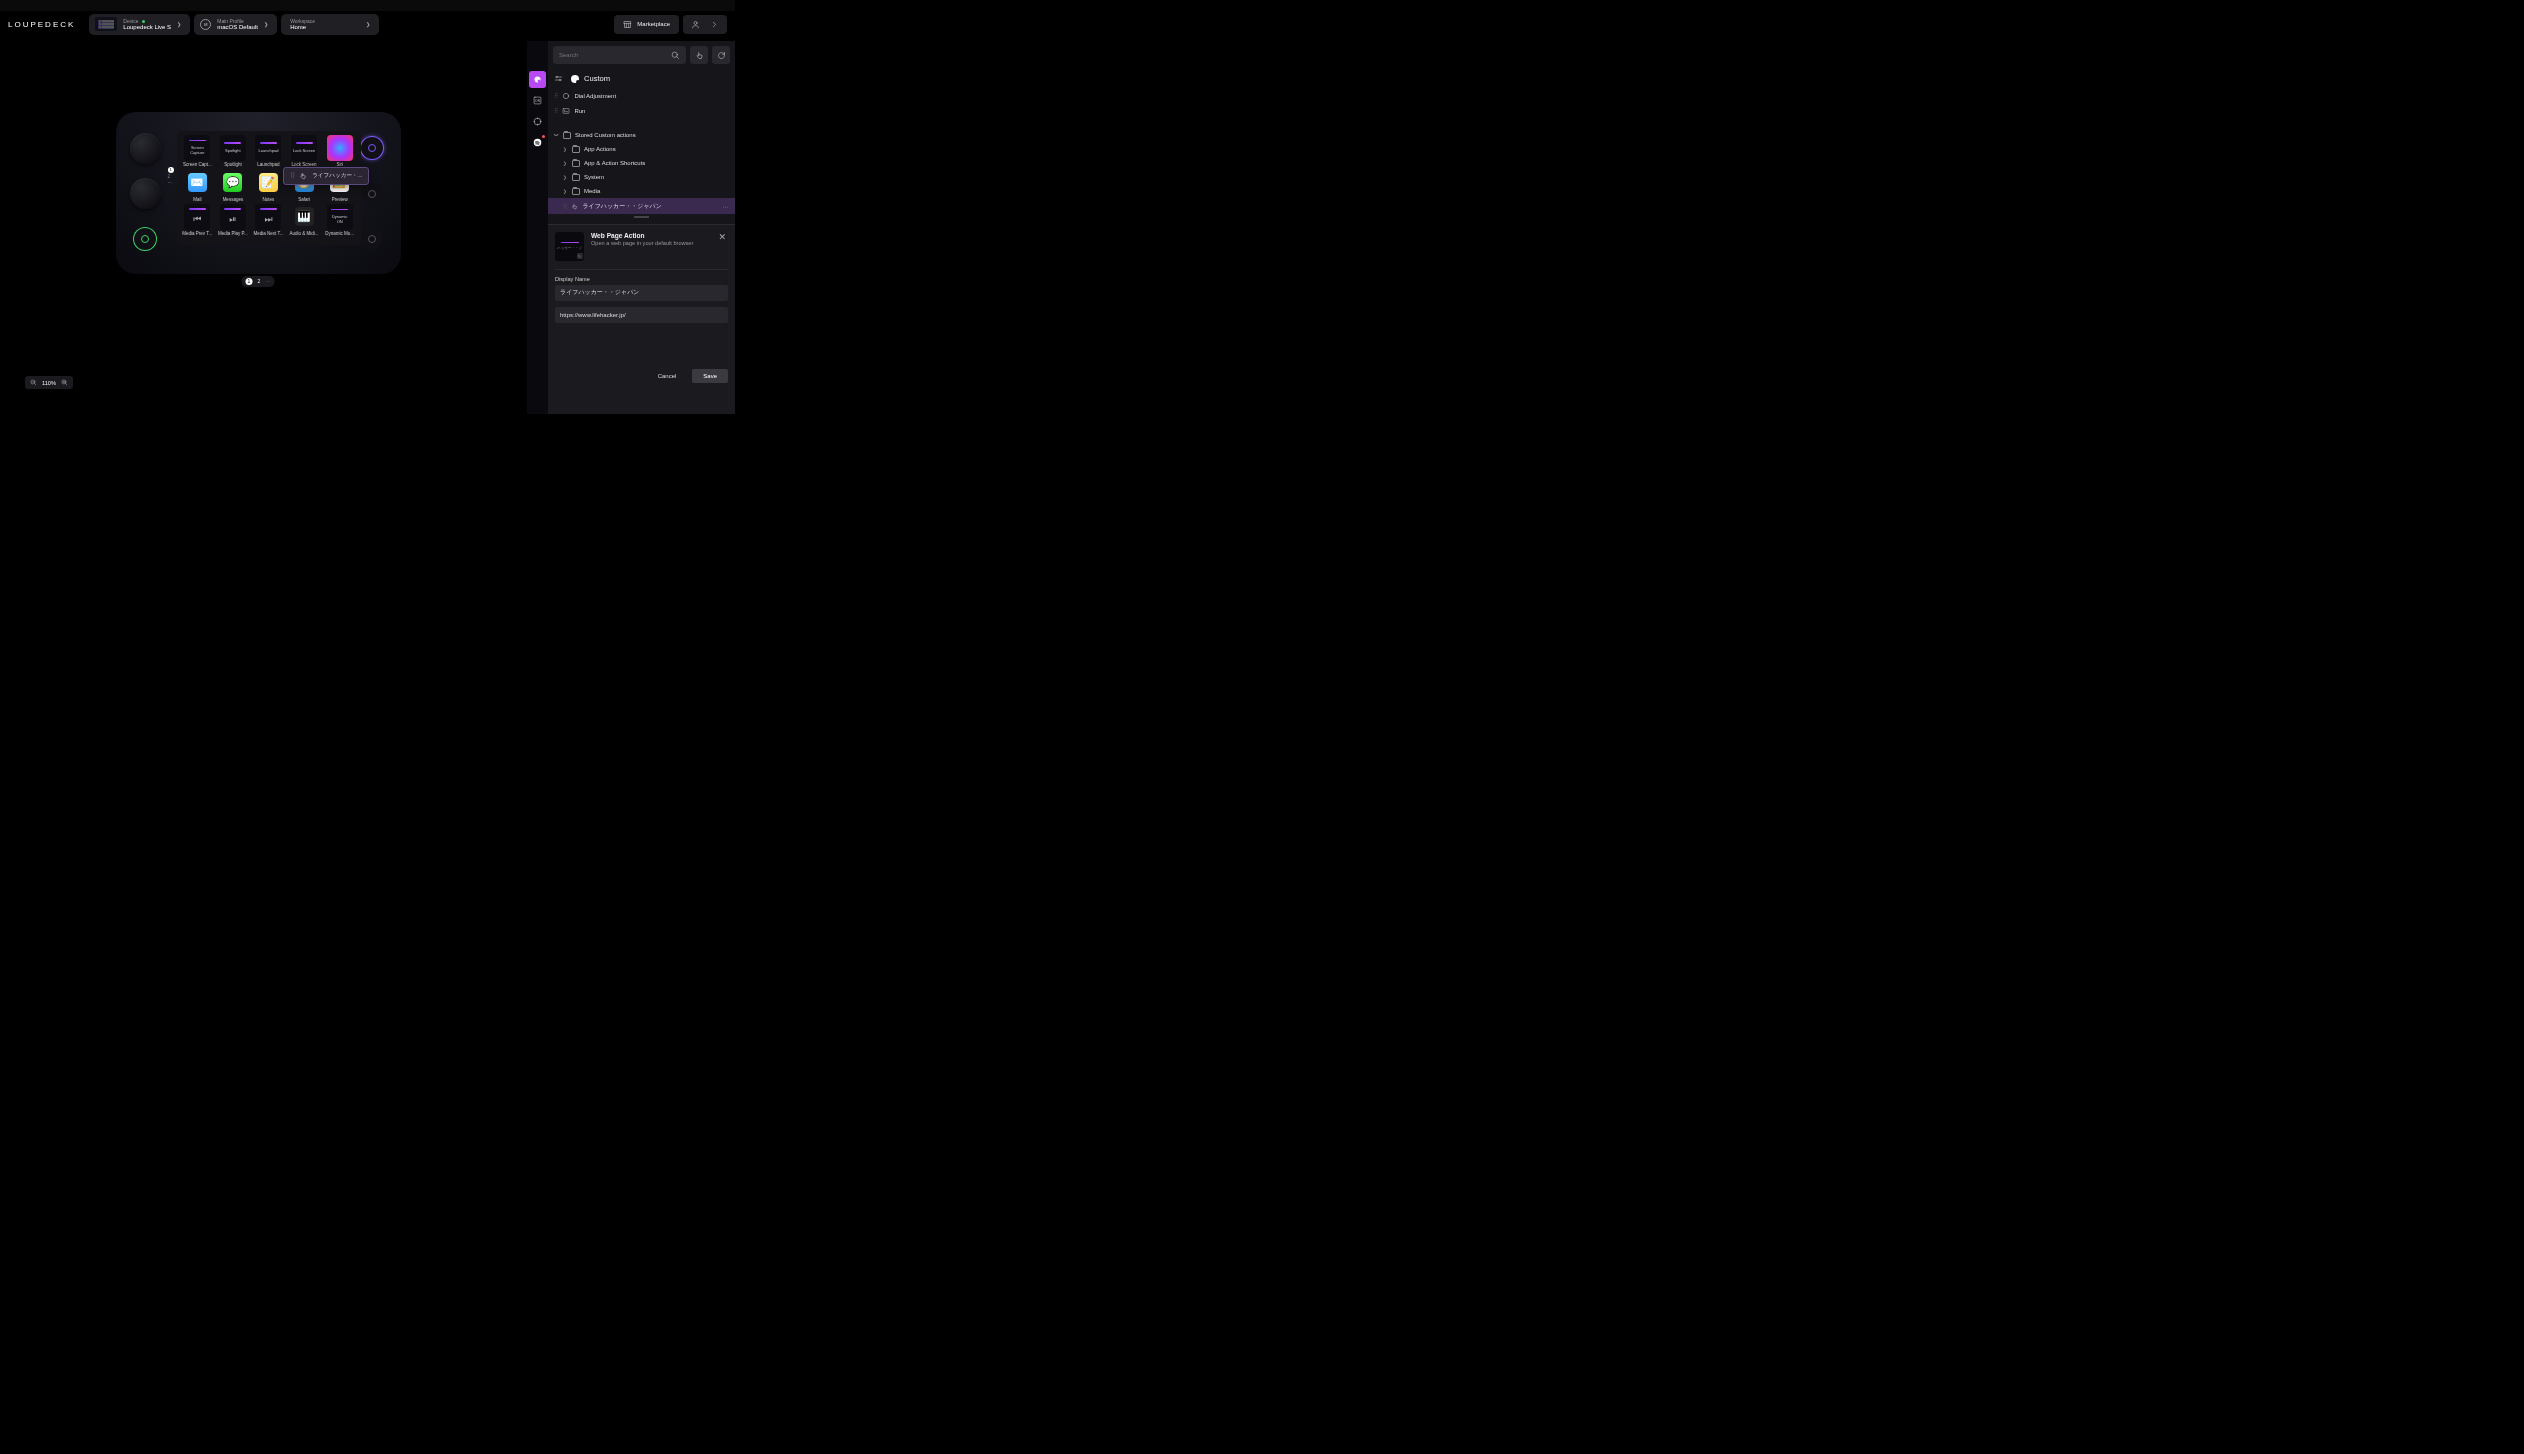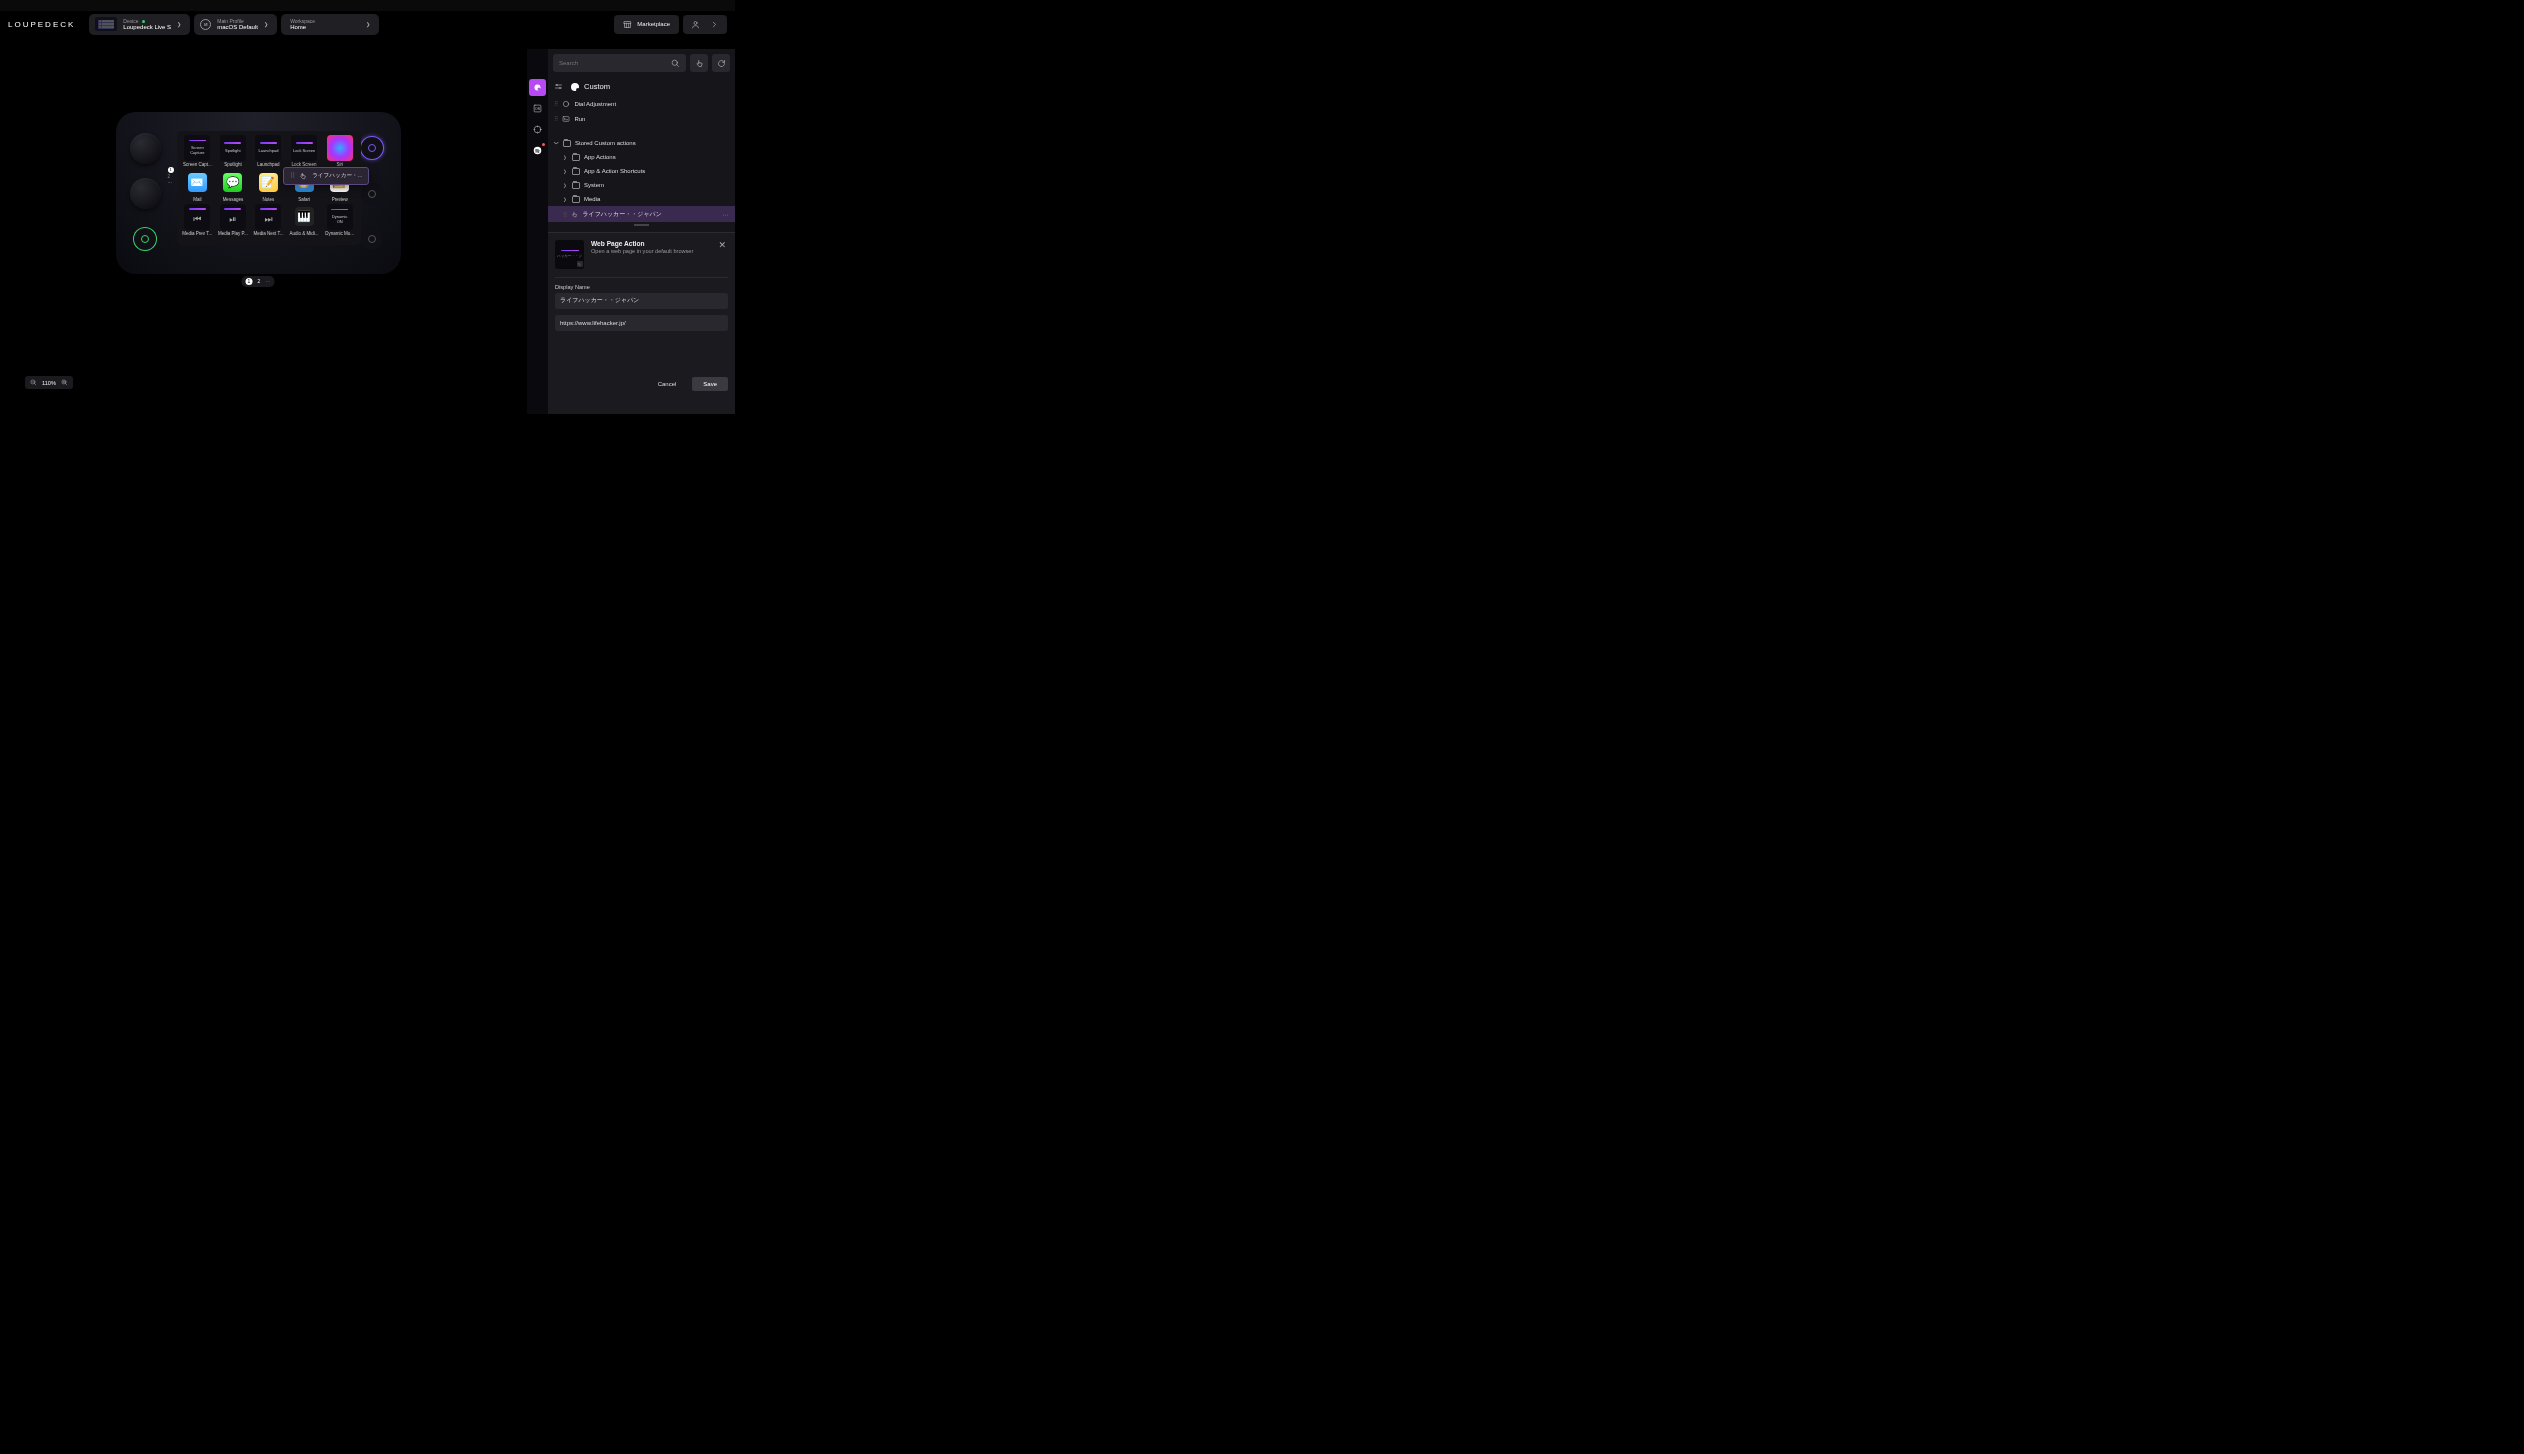--- a/index.html
+++ b/index.html
@@ -59,21 +59,21 @@
 
 
 .drag-chip{ position:absolute; background:#2a2433; border:0.5px solid #5a4a80; border-radius:3px; padding:4px 6px; display:flex; align-items:center; gap:5px; font-size:5.6px; color:#ddd; box-shadow:0 2px 10px rgba(0,0,0,0.5); }
 .drag-chip .dots{color:#666; font-size:7px; letter-spacing:-1px;}
 .drag-chip .tap{width:8px;height:8px;}
 
 
 .zoom{ position:absolute; left:25px; bottom:25px; background:#1a1a1f; border-radius:3px; padding:3px 5px; display:flex; gap:5px; align-items:center; font-size:5.6px; }
 
 
-.right-col{ position:absolute; right:0; top:12px; width:244px; bottom:0; display:flex;padding-left:36px; }
+.right-col{ position:absolute; right:0; top:4px; width:244px; bottom:0; display:flex;padding-left:36px; }
 .vtabs{ width:21px; background:#0a0a0e; padding-top:30px; display:flex; flex-direction:column; gap:4px; align-items:center; }
 .vtab{ width:17px; height:17px; border-radius:3px; display:flex; align-items:center; justify-content:center; cursor:pointer; }
 .vtab.active{ background:#b84af5; }
 .vtab .ic{ width:9px; height:9px; }
 
 .right-main{ flex:1; background:#15151a; display:flex; flex-direction:column; }
 
 .search-row{ padding:5px 5px 0; display:flex; gap:4px;}
 .search{ flex:1; background:#28282e; border-radius:3px; height:18px; display:flex; align-items:center; padding:0 6px; color:#888;}
 .search input{ flex:1; background:transparent; border:none; outline:none; color:#ddd; font-size:6px;}

